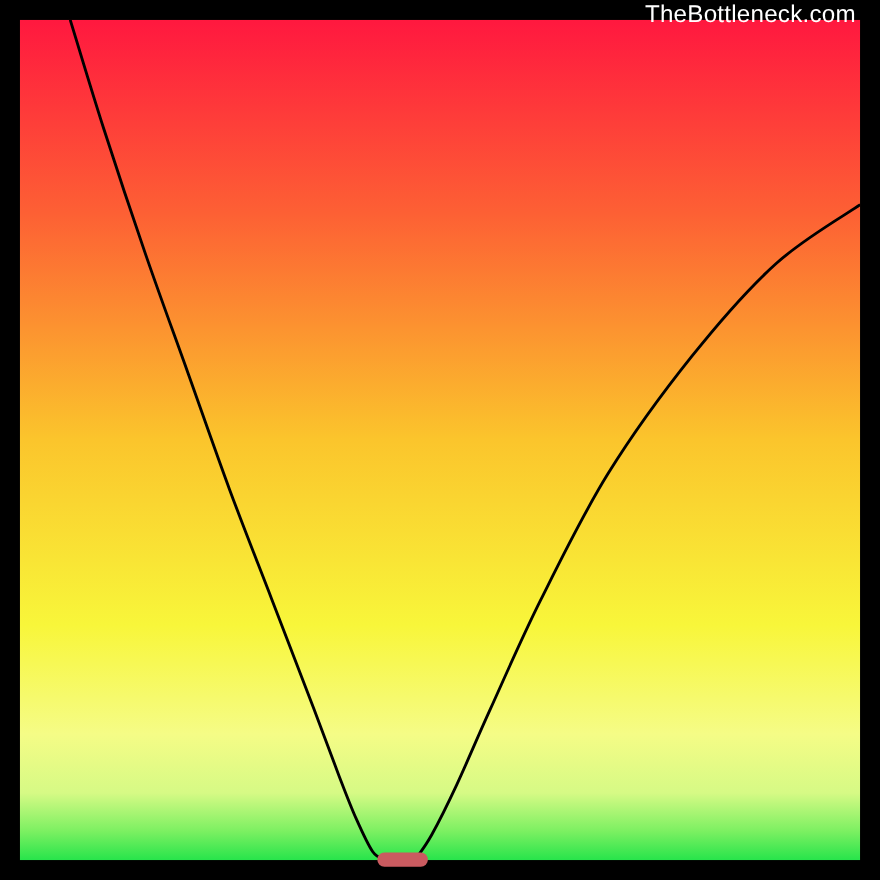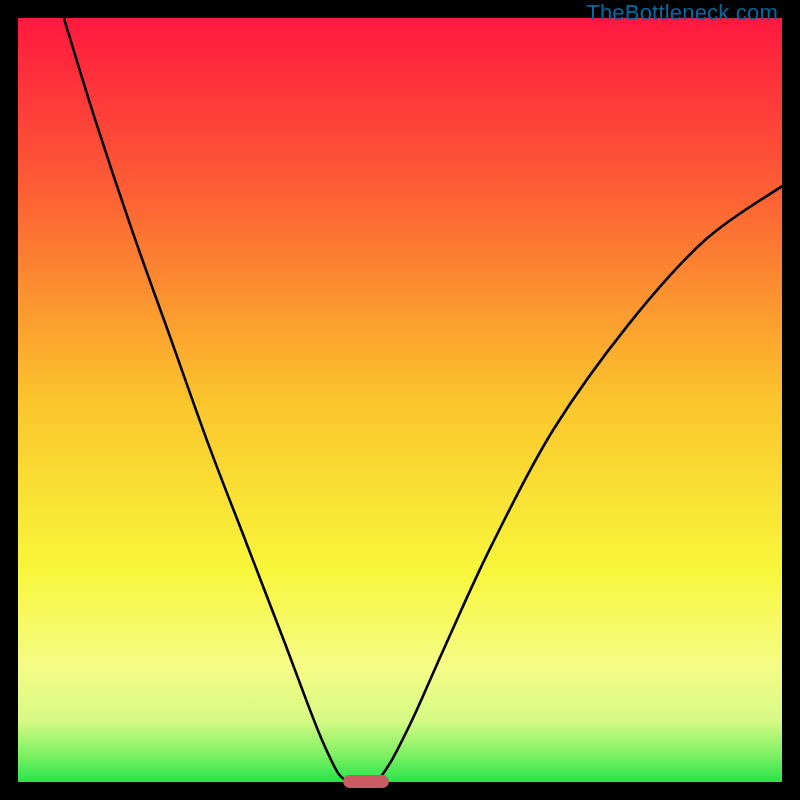--- a/index.html
+++ b/index.html
@@ -23,21 +23,21 @@
     position: absolute;
     left: 0;
     top: 0;
     width: 764px;
     height: 764px;
   }
   .watermark {
     position: absolute;
     top: 0px;
     right: 22px;
-    color: #0369a1;
+    color: #ffffff;
     font-size: 22px;
     letter-spacing: 0.2px;
     font-weight: 500;
     text-align: right;
   }
   svg.curve {
     position: absolute;
     left: 0;
     top: 0;
   }

